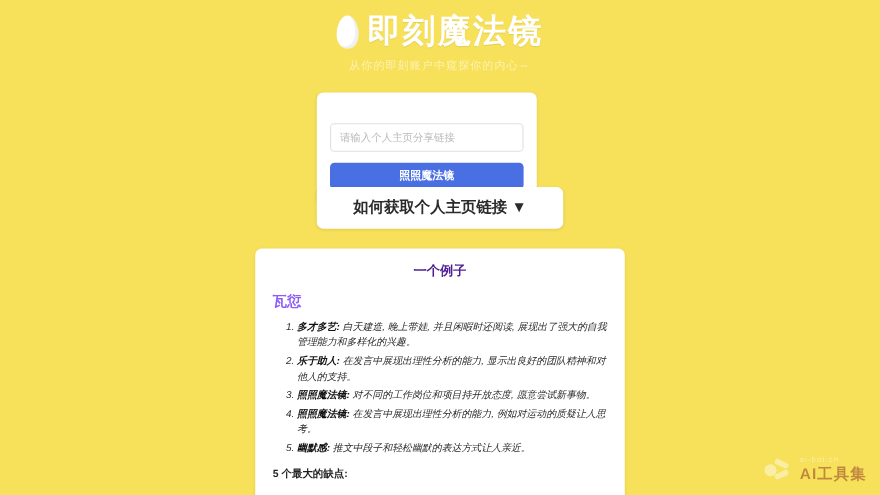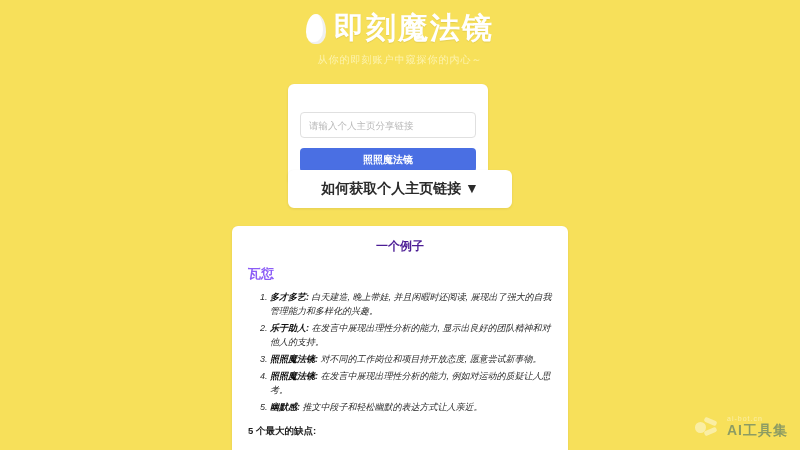--- a/index.html
+++ b/index.html
@@ -162,21 +162,21 @@
     position: absolute;
     display: block;
     background: #ffffff;
     border-radius: 2px;
   }
   .wm-mark .s1 { width: 11px; height: 11px; border-radius: 50%; left: 0; top: 8px; }
   .wm-mark .s2 { width: 13px; height: 5px; left: 9px; top: 5px; transform: rotate(24deg); }
   .wm-mark .s3 { width: 13px; height: 5px; left: 9px; top: 15px; transform: rotate(-24deg); }
   .wm-text-group { line-height: 1.1; }
   .wm-small { font-size: 7px; color: #ffffff; letter-spacing: 1px; }
-  .wm-big { font-size: 14px; color: #0c4a6e; font-weight: bold; letter-spacing: 1px; }
+  .wm-big { font-size: 14px; color: #7f1d1d; font-weight: bold; letter-spacing: 1px; }
 </style>
 </head>
 <body>
 
 <div class="page">
 
   <div class="header">
     <div class="title-row">
       <span class="mirror-icon"></span>
       <span class="app-title">即刻魔法镜</span>

